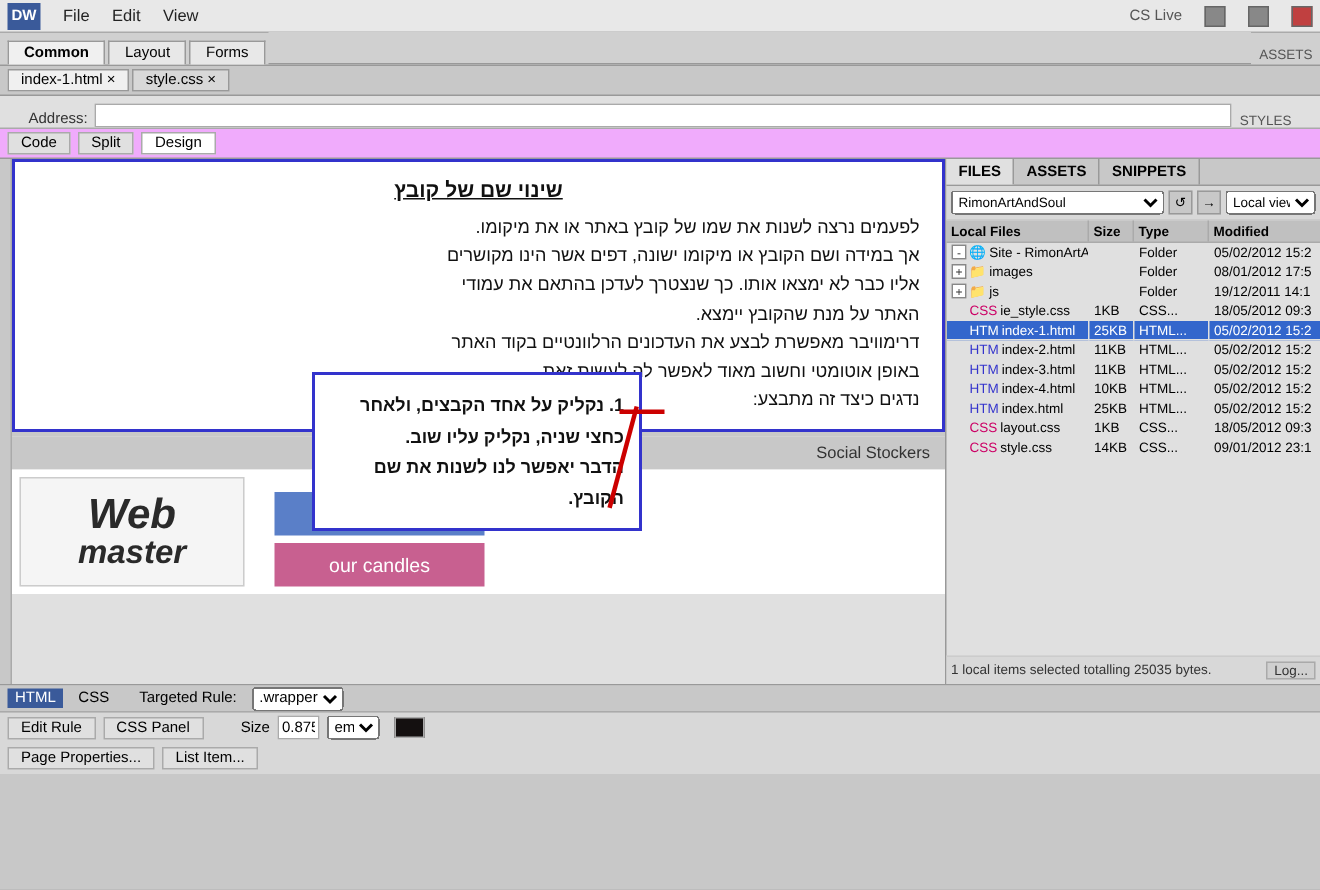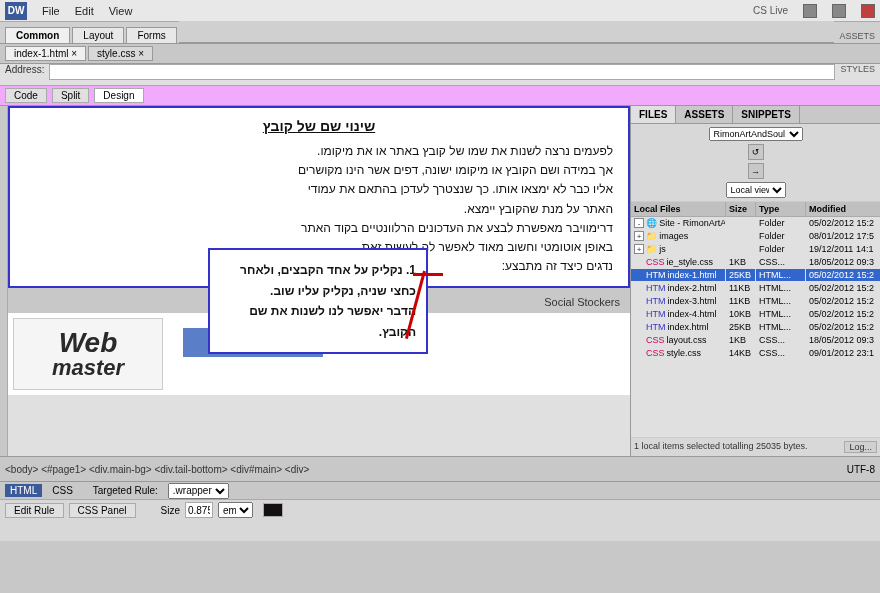--- a/index.html
+++ b/index.html
@@ -90,22 +90,22 @@
     }
     .file-tab.active {
       background: #f0f0f0;
     }
 
     
     .address-bar {
       background: #e0e0e0;
       height: 22px;
       display: flex;
-      align-items: flex-start;
-      padding: 0 5px;
+      align-items: flex-end;
+      padding: 0 19px;
       gap: 5px;
       border-bottom: 1px solid #aaa;
     }
     .address-label {
       font-size: 10px;
       color: #333;
     }
     .address-input {
       flex: 1;
       height: 16px;
@@ -161,21 +161,20 @@
       background: #e0e0e0;
     }
 
     .files-toolbar {
       display: flex;
       align-items: center;
       padding: 3px;
       gap: 3px;
       background: #d8d8d8;
       border-bottom: 1px solid #ccc;
-      flex-direction: column;
     }
 
     .files-site-select {
       flex: 1;
       font-size: 9px;
       height: 16px;
     }
 
     .files-view-select {
       width: 60px;
@@ -440,20 +439,21 @@
 
         <div style="display:flex; background:#fff; padding:5px;">
 
           <div style="background: #f5f5f5; width:150px; padding:10px; display:flex; flex-direction:column; align-items:center; border:1px solid #ccc;">
             <div style="font-size:28px; font-style:italic; font-weight:bold; color:#2a2a2a; line-height:1;">Web</div>
             <div style="font-size:22px; font-style:italic; font-weight:bold; color:#2a2a2a; line-height:1;">master</div>
           </div>
 
           <div style="display:flex; flex-direction:column; margin-left:20px; margin-top:10px;">
             <div style="background:#5a7fc8; color:white; padding:7px 15px; font-size:13px; margin-bottom:5px; width:140px; text-align:center;">about us</div>
+            <div style="background:#c86090; color:white; padding:7px 15px; font-size:13px; width:140px; text-align:center;">our candles</div>
           </div>
         </div>
       </div>
 
       <div class="tooltip-box-bottom">
         <p>
           1. נקליק על אחד הקבצים, ולאחר<br>
           כחצי שניה, נקליק עליו שוב.<br>
           הדבר יאפשר לנו לשנות את שם<br>
           הקובץ.
@@ -625,39 +625,39 @@
         </div>
       </div>
 
       <div class="right-panel-status">
         <span>1 local items selected totalling 25035 bytes.</span>
         <span style="float:right; background:#d0d0d0; border:1px solid #aaa; padding:0 4px; cursor:pointer; font-size:9px;">Log...</span>
       </div>
     </div>
   </div>
 
-  <div class="status-bar">
-    <span class="breadcrumb">&lt;body&gt; &lt;#page1&gt; &lt;div.main-bg&gt; &lt;div.tail-bottom&gt; &lt;div#main&gt; &lt;div&gt;</span>
-    <span style="margin-left:auto;">UTF-8</span>
-  </div>
 
   <div class="properties-panel">
     <div class="props-header">
       <span style="font-size:10px; background:#3a5a9a; color:white; padding:1px 5px;">HTML</span>
       <span style="font-size:10px;">CSS</span>
       <span style="font-size:10px; margin-left:10px;">Targeted Rule:</span>
       <select style="height:16px;font-size:10px;">
         <option>.wrapper</option>
       </select>
     </div>
     <div class="props-row">
       <button class="props-btn">Edit Rule</button>
       <button class="props-btn">CSS Panel</button>
       <span style="margin-left:20px;font-size:10px;">Size</span>
       <input class="props-input" type="text" value="0.875" style="">
       <select style="height:16px;font-size:10px;width:35px;">
         <option>em</option>
       </select>
       <span style="display:inline-block;width:20px;height:14px;background:#141010;border:1px solid #aaa;margin-left:5px;"></span>
     </div>
+    <div class="props-row">
+      <button class="props-btn">Page Properties...</button>
+      <button class="props-btn">List Item...</button>
+    </div>
   </div>
 
 </div>
 
 </body></html>

